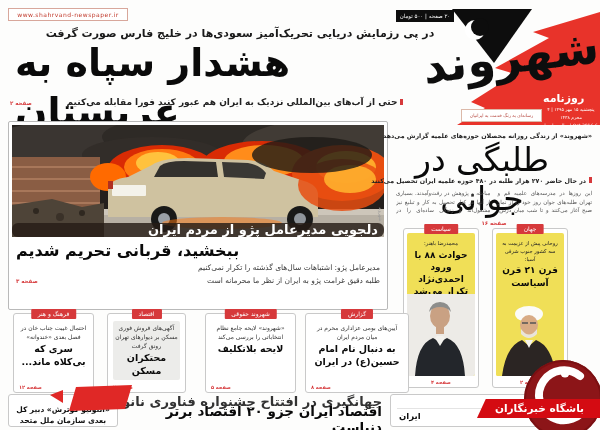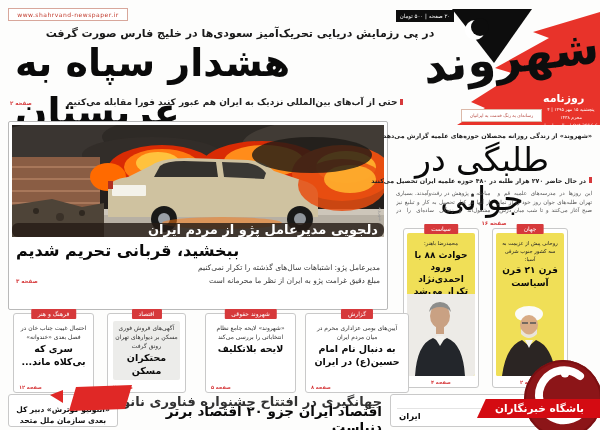--- a/index.html
+++ b/index.html
@@ -172,21 +172,21 @@
         <ellipse cx="300" cy="30" rx="60" ry="18" fill="#1d1a17" opacity=".8"></ellipse>
         <ellipse cx="210" cy="98" rx="60" ry="6" fill="#ff7a10" opacity=".5"></ellipse>
       </svg>
       <div class="vcredit">عکس: شهروند</div>
     </div>
     <div class="photo-band">دلجویی مدیرعامل پژو از مردم ایران</div>
     <div class="photo-head">ببخشید، قربانی تحریم شدیم</div>
     <div class="photo-sub">مدیرعامل پژو: اشتباهات سال‌های گذشته را تکرار نمی‌کنیم</div>
     <div class="photo-sub">
       <span class="pref">صفحه ۳</span>
-      <span>مبلغ دقیق غرامت پژو به ایران از نظر ما محرمانه است</span>
+      <span>طلبه دقیق غرامت پژو به ایران از نظر ما محرمانه است</span>
     </div>
   </div>
 
   <div class="sem-kicker">«شهروند» از زندگی روزانه محصلان حوزه‌های علمیه گزارش می‌دهد</div>
   <div class="sem-headline">طلبگی در جوانی</div>
   <div class="sem-sub"><span class="mark"></span><span>در حال حاضر ۲۷۰ هزار طلبه در ۴۸۰ حوزه علمیه ایران تحصیل می‌کنند</span></div>
   <div class="sem-body">این روزها در مدرسه‌های علمیه قم و تهران طلبه‌های جوان روز خود را از نماز صبح آغاز می‌کنند و تا شب میان درس، مباحثه و پژوهش در رفت‌وآمدند. بسیاری از آنها در کنار تحصیل به کار و تبلیغ نیز مشغول‌اند و زندگی ساده‌ای را در حجره‌ها تجربه می‌کنند. گزارش «شهروند» از یک روز زندگی این محصلان جوان خواندنی است.</div>
   <div class="sem-ref pref">صفحه ۱۶</div>
 
   <div class="sbox ybox" style="left:403px">

